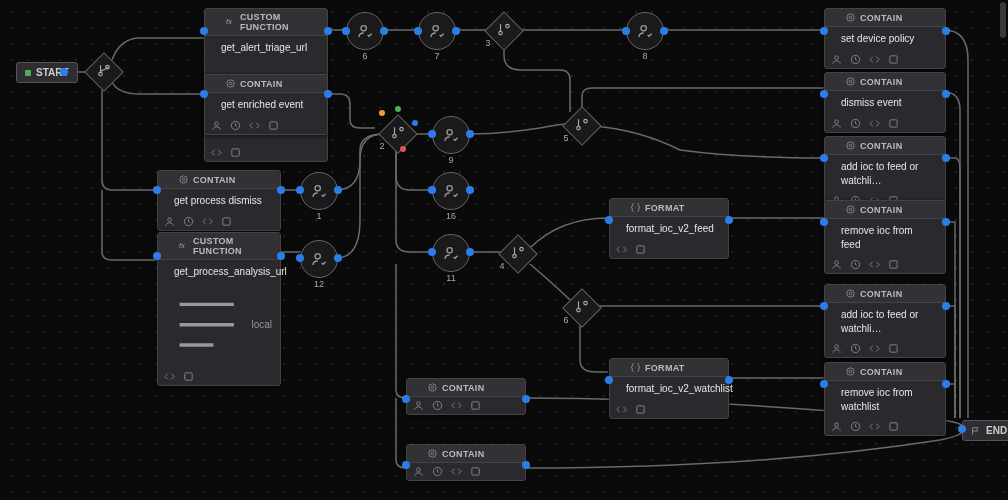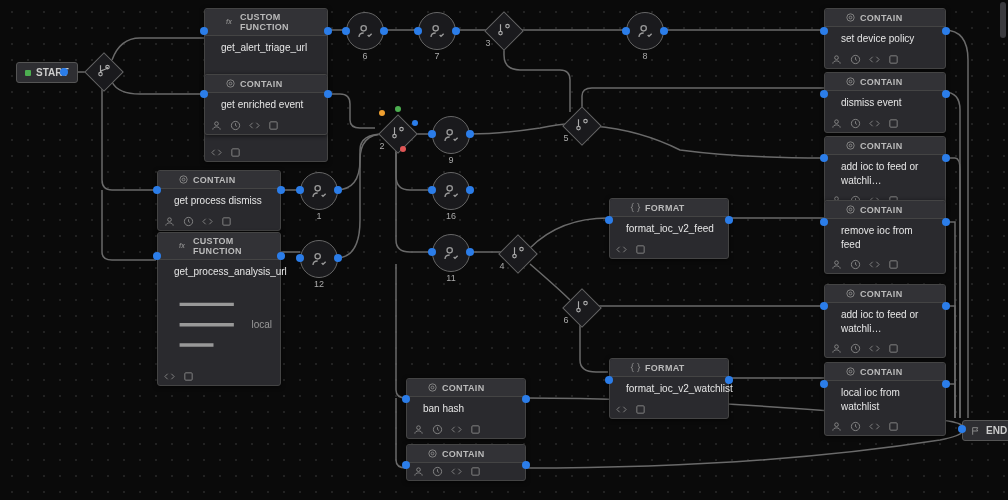--- a/index.html
+++ b/index.html
@@ -469,21 +469,21 @@
     </div>
   </div>
 <div class="node right" style="left:824px;top:362px;width:120px">
     <div class="hdr">
       <svg class="ico" viewBox="0 0 24 24" fill="none" stroke="currentColor" stroke-width="2">
         <circle cx="12" cy="12" r="8"></circle>
         <circle cx="12" cy="12" r="3"></circle>
       </svg>
       <span>CONTAIN</span>
     </div>
-    <div class="body">local ioc from watchlist</div>
+    <div class="body">remove ioc from watchlist</div>
     <div class="ftr">
       <svg class="ico" viewBox="0 0 24 24" fill="none" stroke="currentColor" stroke-width="2">
         <circle cx="12" cy="8" r="4"></circle>
         <path d="M4 21c0-4 4-6 8-6s8 2 8 6"></path>
       </svg>
       <svg class="ico" viewBox="0 0 24 24" fill="none" stroke="currentColor" stroke-width="2">
         <circle cx="12" cy="12" r="9"></circle>
         <path d="M12 7v5l3 2"></path>
       </svg>
       <svg class="ico" viewBox="0 0 24 24" fill="none" stroke="currentColor" stroke-width="2">
@@ -496,21 +496,20 @@
   </div>
 
 <div class="node" style="left:406px;top:378px;width:118px">
     <div class="hdr">
       <svg class="ico" viewBox="0 0 24 24" fill="none" stroke="currentColor" stroke-width="2">
         <circle cx="12" cy="12" r="8"></circle>
         <circle cx="12" cy="12" r="3"></circle>
       </svg>
       <span>CONTAIN</span>
     </div>
-    <div class="body">ban hash</div>
     <div class="ftr">
       <svg class="ico" viewBox="0 0 24 24" fill="none" stroke="currentColor" stroke-width="2">
         <circle cx="12" cy="8" r="4"></circle>
         <path d="M4 21c0-4 4-6 8-6s8 2 8 6"></path>
       </svg>
       <svg class="ico" viewBox="0 0 24 24" fill="none" stroke="currentColor" stroke-width="2">
         <circle cx="12" cy="12" r="9"></circle>
         <path d="M12 7v5l3 2"></path>
       </svg>
       <svg class="ico" viewBox="0 0 24 24" fill="none" stroke="currentColor" stroke-width="2">

